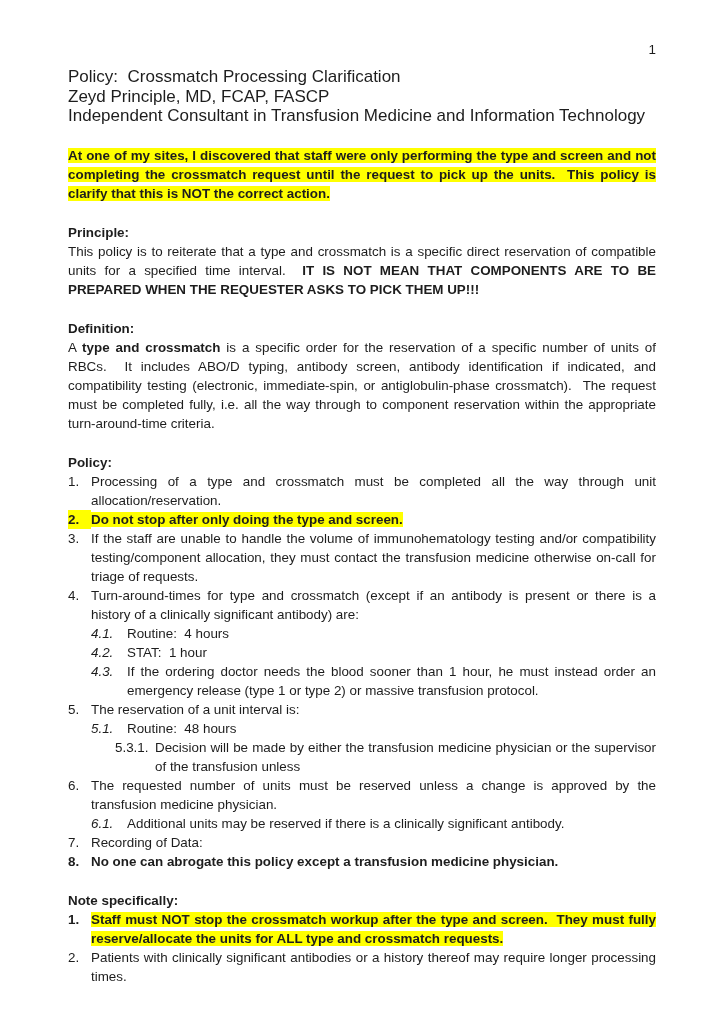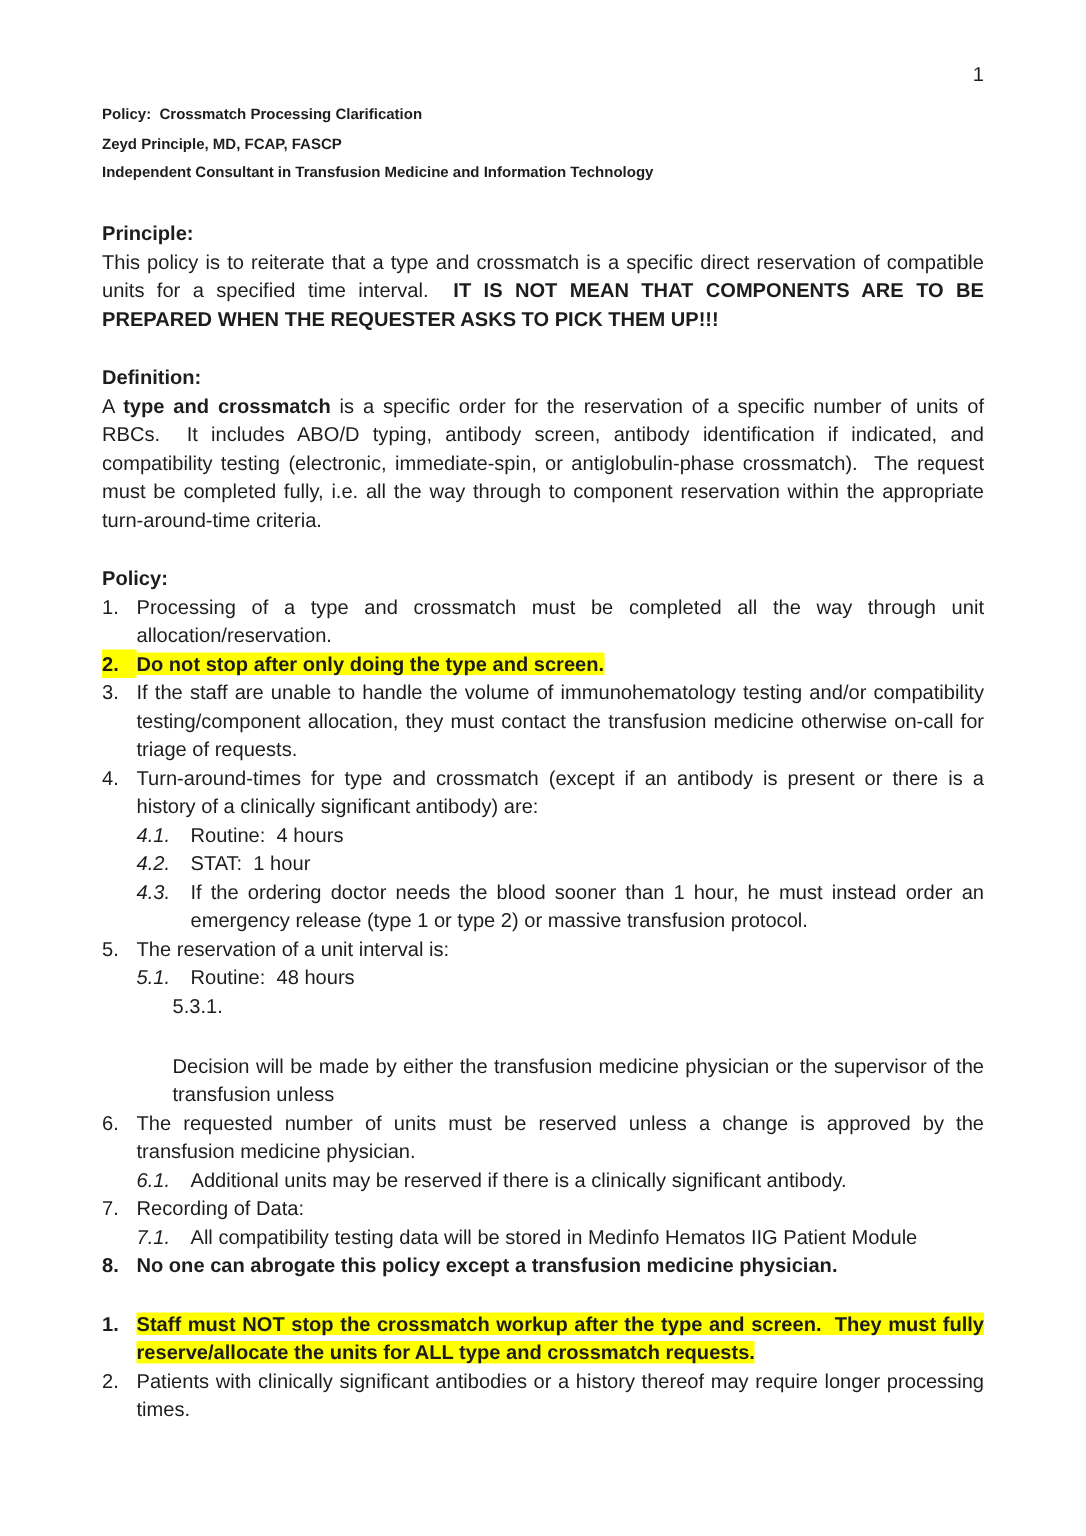--- a/index.html
+++ b/index.html
@@ -6,45 +6,46 @@
   html, body { margin: 0; padding: 0; background: #ffffff; }
   body { font-family: "Liberation Sans", sans-serif; color: #1d1d1d; }
   .page {
     width: 724px; min-height: 1024px; margin: 0 auto; background: #ffffff;
     padding: 40px 68px 40px 68px; font-size: 13.4px; line-height: 19px;
   }
   .page-number { text-align: right; margin-bottom: 8px; }
   .bold { font-weight: bold; }
   .justify { text-align: justify; }
   .hl { background-color: #ffff00; }
-  .title-block { font-size: 10px; font-weight: bold; line-height: 19.5px; }
+  .title-block { font-size: 17px; font-weight: normal; line-height: 19.5px; }
   .para { margin: 0; }
   .mt { margin-top: 20px; }
   .heading { font-weight: bold; }
   .li { display: flex; }
   .num { flex: 0 0 23px; }
   .txt { flex: 1 1 auto; text-align: justify; }
   .lvl2 { margin-left: 23px; }
   .lvl2 .num { flex-basis: 36px; font-style: italic; }
-  .lvl3 { margin-left: 47px; flex-direction: column; }
+  .lvl3 { margin-left: 47px; }
   .lvl3 .num { flex-basis: 40px; }
 </style>
 </head>
 <body>
 
 <div class="page">
 
   <div class="page-number">1</div>
 
   <div class="title-block">
     <div>Policy:&nbsp; Crossmatch Processing Clarification</div>
     <div>Zeyd Principle, MD, FCAP, FASCP</div>
     <div>Independent Consultant in Transfusion Medicine and Information Technology</div>
   </div>
 
+  <p class="para justify bold mt"><span class="hl">At one of my sites, I discovered that staff were only performing the type and screen and not completing the crossmatch request until the request to pick up the units.&nbsp; This policy is clarify that this is NOT the correct action.</span></p>
 
   <div class="mt">
     <div class="heading">Principle:</div>
     <p class="para justify"><span>This policy is to reiterate that a type and crossmatch is a specific direct reservation of compatible units for a specified time interval.&nbsp; </span><span class="bold">IT IS NOT MEAN THAT COMPONENTS ARE TO BE PREPARED WHEN THE REQUESTER ASKS TO PICK THEM UP!!!</span></p>
   </div>
 
   <div class="mt">
     <div class="heading">Definition:</div>
     <p class="para justify"><span>A </span><span class="bold">type and crossmatch</span><span> is a specific order for the reservation of a specific number of units of RBCs.&nbsp; It includes ABO/D typing, antibody screen, antibody identification if indicated, and compatibility testing (electronic, immediate-spin, or antiglobulin-phase crossmatch).&nbsp; The request must be completed fully, i.e. all the way through to component reservation within the appropriate turn-around-time criteria.</span></p>
   </div>
@@ -112,32 +113,29 @@
     <div class="li lvl2">
       <span class="num">6.1.</span>
       <span class="txt">Additional units may be reserved if there is a clinically significant antibody.</span>
     </div>
 
     <div class="li">
       <span class="num">7.</span>
       <span class="txt">Recording of Data:</span>
     </div>
 
-    <div class="li lvl2">
-      <span class="num">7.1.</span>
-      <span class="txt">All compatibility testing data will be stored in Medinfo Hematos IIG Patient Module</span>
-    </div>
 
     <div class="li bold">
       <span class="num">8.</span>
       <span class="txt">No one can abrogate this policy except a transfusion medicine physician.</span>
     </div>
   </div>
 
   <div class="mt">
+    <div class="heading">Note specifically:</div>
 
     <div class="li">
       <span class="num bold">1.</span>
       <span class="txt"><span class="hl bold">Staff must NOT stop the crossmatch workup after the type and screen.&nbsp; They must fully reserve/allocate the units for ALL type and crossmatch requests.</span></span>
     </div>
 
     <div class="li">
       <span class="num">2.</span>
       <span class="txt">Patients with clinically significant antibodies or a history thereof may require longer processing times.</span>
     </div>

